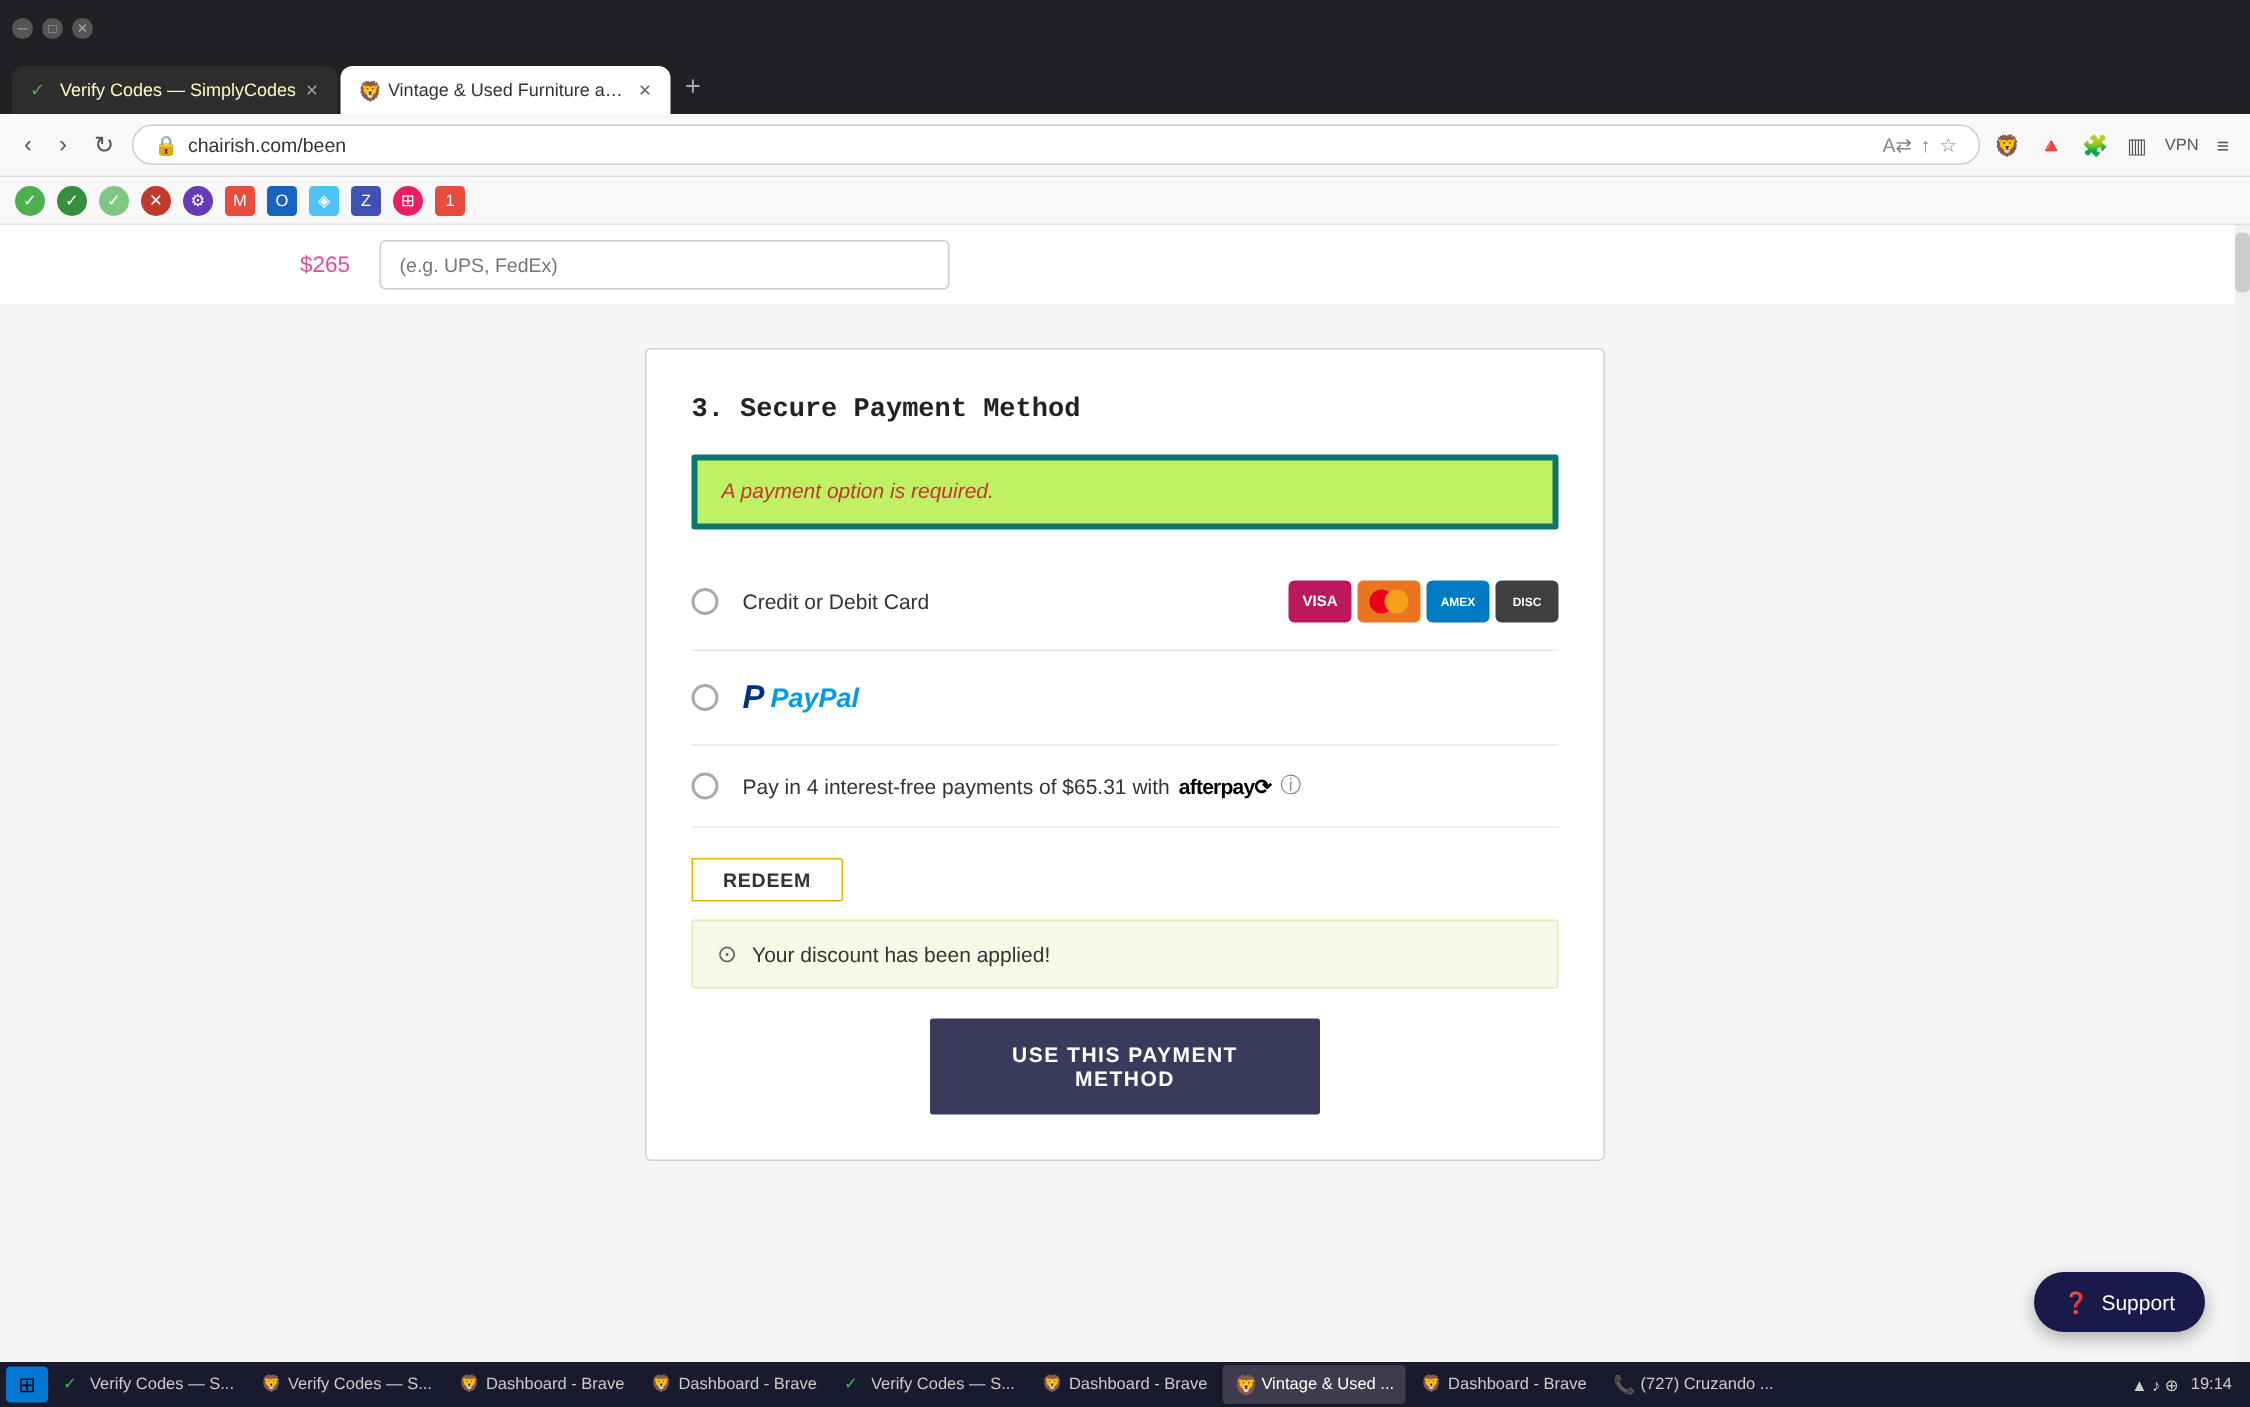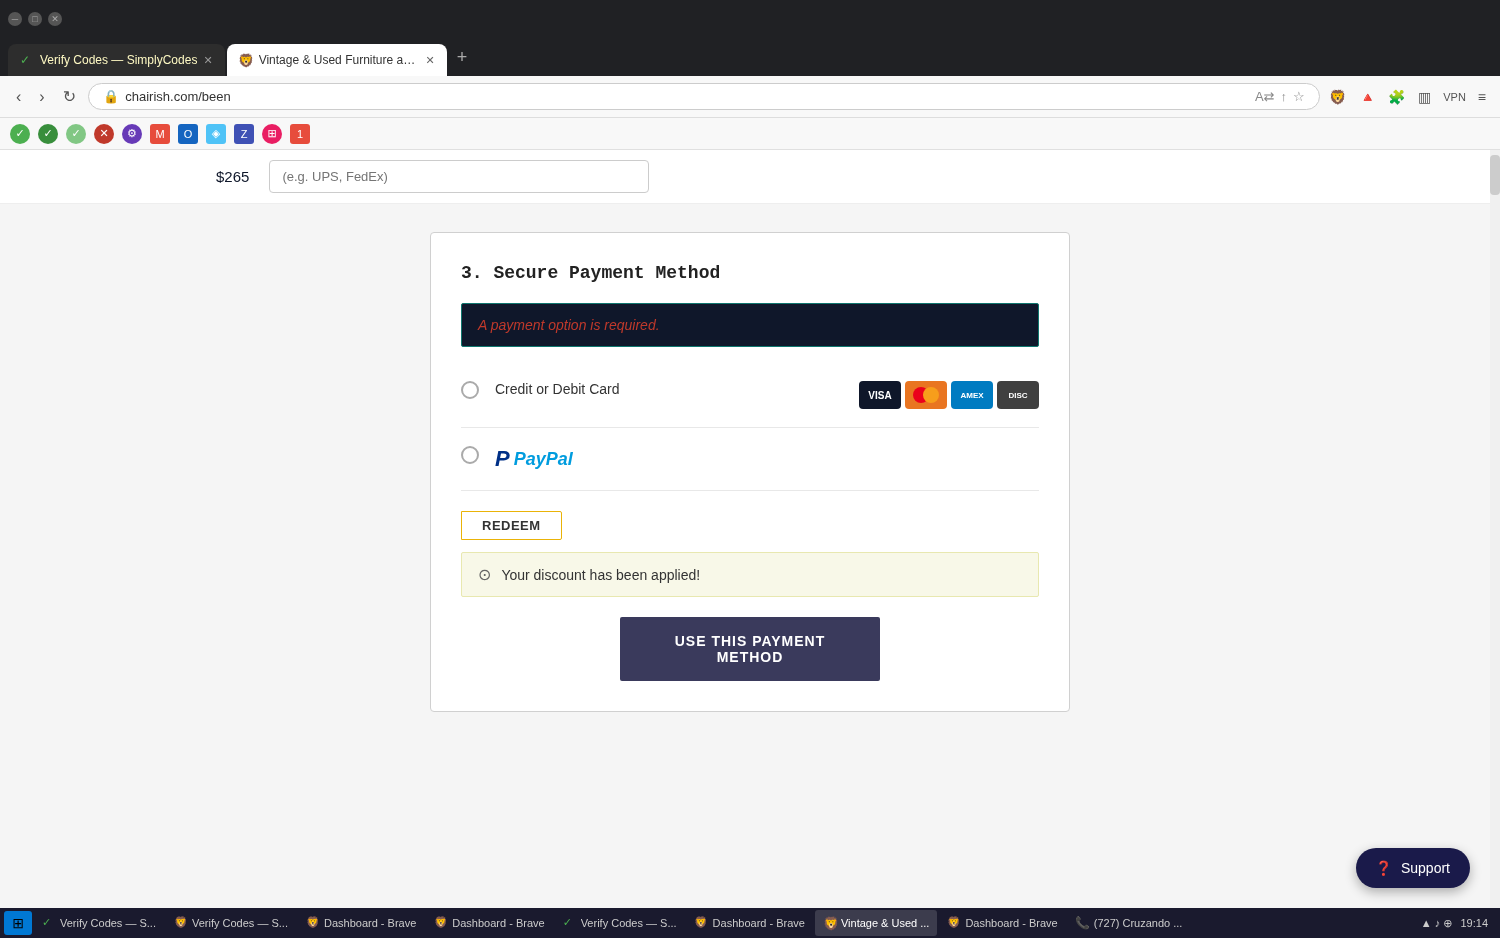--- a/index.html
+++ b/index.html
@@ -109,23 +109,22 @@
 
     .shipping-row {
       display: flex;
       align-items: center;
       padding: 10px 200px;
       background: white;
       border-bottom: 1px solid #eee;
     }
     .shipping-price {
       font-size: 15px;
-      color: #0f172a;
+      color: #ec4899;
       margin-right: 20px;
-      margin-left: 16px;
     }
     .carrier-input {
       flex: 1;
       max-width: 380px;
       padding: 8px 12px;
       border: 1px solid #ccc;
       border-radius: 4px;
       font-size: 13px;
       color: #aaa;
       background: white;
@@ -142,40 +141,41 @@
 
     .section-title {
       font-family: 'Courier New', monospace;
       font-size: 18px;
       font-weight: bold;
       color: #222;
       margin-bottom: 20px;
     }
 
     .error-banner {
-      background: #0f172a;
-      border: 1px solid #0f766e;
+      background: #bef264;
+      border: 4px solid #0f766e;
       padding: 12px 16px;
       margin-bottom: 16px;
       border-radius: 2px;
     }
     .error-text {
       color: #c0392b;
       font-size: 14px;
       font-style: italic;
     }
 
     .select-prompt {
       font-size: 14px;
       color: #333;
       margin-bottom: 24px;
     }
 
     .payment-option {
       display: flex;
+      align-items: center;
       padding: 18px 0;
       border-bottom: 1px solid #e8e8e8;
       gap: 16px;
     }
     .payment-option:last-of-type { border-bottom: none; }
 
     .radio-btn {
       width: 18px; height: 18px;
       border-radius: 50%;
       border: 2px solid #aaa;
@@ -188,21 +188,21 @@
 
     .payment-label { font-size: 14px; color: #333; flex: 1; }
 
     .card-icons { display: flex; gap: 4px; }
     .card-icon {
       width: 42px; height: 28px;
       border-radius: 4px;
       display: flex; align-items: center; justify-content: center;
       font-size: 10px; font-weight: bold; color: white;
     }
-    .card-visa { background: #0f172a; }
+    .card-visa { background: #be185d; }
     .card-mc { background: #e97521; border-radius: 4px; position: relative; overflow: hidden; }
     .card-amex { background: #007bc1; }
     .card-discover { background: #404040; }
 
     .paypal-logo {
       display: flex;
       align-items: center;
       gap: 4px;
       font-size: 18px;
       font-weight: bold;
@@ -446,20 +446,28 @@
     </div>
 
     <div class="payment-option">
       <input type="radio" class="radio-btn" name="payment" style="">
       <div class="paypal-logo">
         <span class="paypal-p" style="font-style:italic; font-size:22px;">P</span>
         <span class="paypal-text" style="font-style:italic; font-size:18px;">PayPal</span>
       </div>
     </div>
 
+    <div class="payment-option">
+      <input type="radio" class="radio-btn" name="payment" style="">
+      <div class="afterpay-text">
+        <span>Pay in 4 interest-free payments of $65.31 with</span>
+        <span class="afterpay-logo" style="font-weight:900; letter-spacing:-0.5px;">afterpay⟳</span>
+        <span style="color:#888; font-size:14px; cursor:pointer;">ⓘ</span>
+      </div>
+    </div>
 
     <div class="coupon-row">
       <button class="redeem-btn">REDEEM</button>
     </div>
 
     <div class="discount-banner">
       <span class="discount-check">⊙</span>
       <span class="discount-text">Your discount has been applied!</span>
     </div>
 

